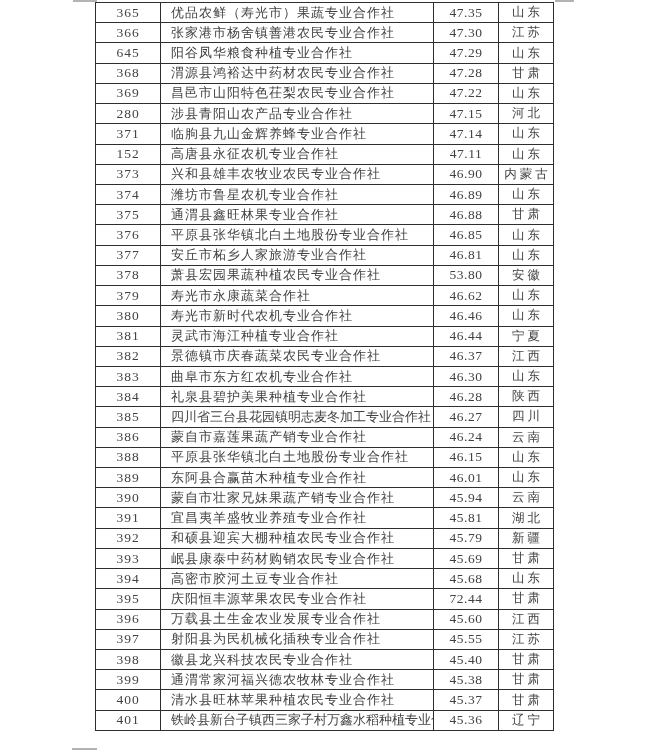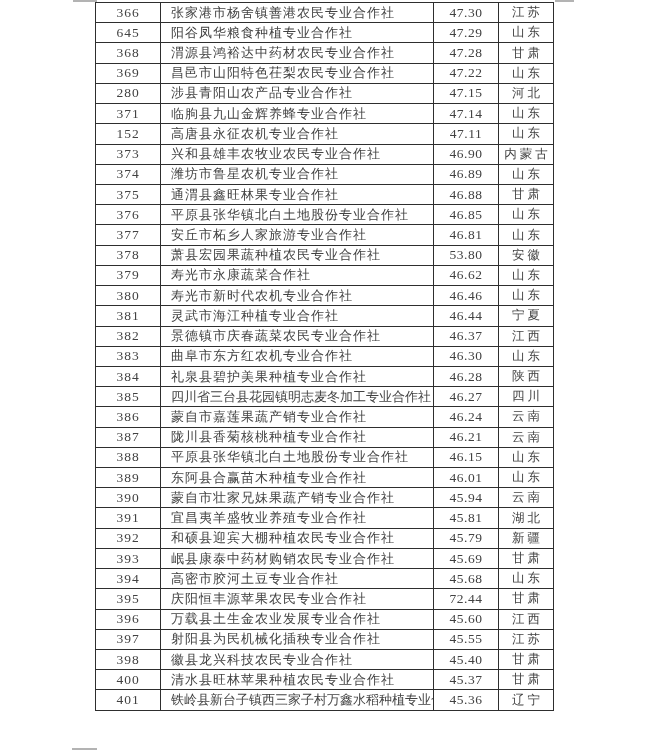--- a/index.html
+++ b/index.html
@@ -68,20 +68,26 @@
   <span class="artifact bl"></span>
 
   <table class="rank-table">
     <colgroup>
       <col style="width:65px">
         <col style="width:273px">
         <col style="width:65px">
         <col style="width:55px">
     </colgroup>
     <tbody>
+    <tr>
+      <td class="c-rank">365</td>
+      <td class="c-name">优品农鲜（寿光市）果蔬专业合作社</td>
+      <td class="c-score">47.35</td>
+      <td class="c-prov">山东</td>
+    </tr>
 
     <tr>
       <td class="c-rank">366</td>
       <td class="c-name">张家港市杨舍镇善港农民专业合作社</td>
       <td class="c-score">47.30</td>
       <td class="c-prov">江苏</td>
     </tr>
 
     <tr>
       <td class="c-rank">645</td>
@@ -216,26 +222,20 @@
       <td class="c-prov">四川</td>
     </tr>
 
     <tr>
       <td class="c-rank">386</td>
       <td class="c-name">蒙自市嘉莲果蔬产销专业合作社</td>
       <td class="c-score">46.24</td>
       <td class="c-prov">云南</td>
     </tr>
 
-    <tr>
-      <td class="c-rank">387</td>
-      <td class="c-name">陇川县香菊核桃种植专业合作社</td>
-      <td class="c-score">46.21</td>
-      <td class="c-prov">云南</td>
-    </tr>
 
     <tr>
       <td class="c-rank">388</td>
       <td class="c-name">平原县张华镇北白土地股份专业合作社</td>
       <td class="c-score">46.15</td>
       <td class="c-prov">山东</td>
     </tr>
 
     <tr>
       <td class="c-rank">389</td>
@@ -300,20 +300,26 @@
       <td class="c-prov">江苏</td>
     </tr>
 
     <tr>
       <td class="c-rank">398</td>
       <td class="c-name">徽县龙兴科技农民专业合作社</td>
       <td class="c-score">45.40</td>
       <td class="c-prov">甘肃</td>
     </tr>
 
+    <tr>
+      <td class="c-rank">399</td>
+      <td class="c-name">通渭常家河福兴德农牧林专业合作社</td>
+      <td class="c-score">45.38</td>
+      <td class="c-prov">甘肃</td>
+    </tr>
 
     <tr>
       <td class="c-rank">400</td>
       <td class="c-name">清水县旺林苹果种植农民专业合作社</td>
       <td class="c-score">45.37</td>
       <td class="c-prov">甘肃</td>
     </tr>
 
     <tr>
       <td class="c-rank">401</td>

